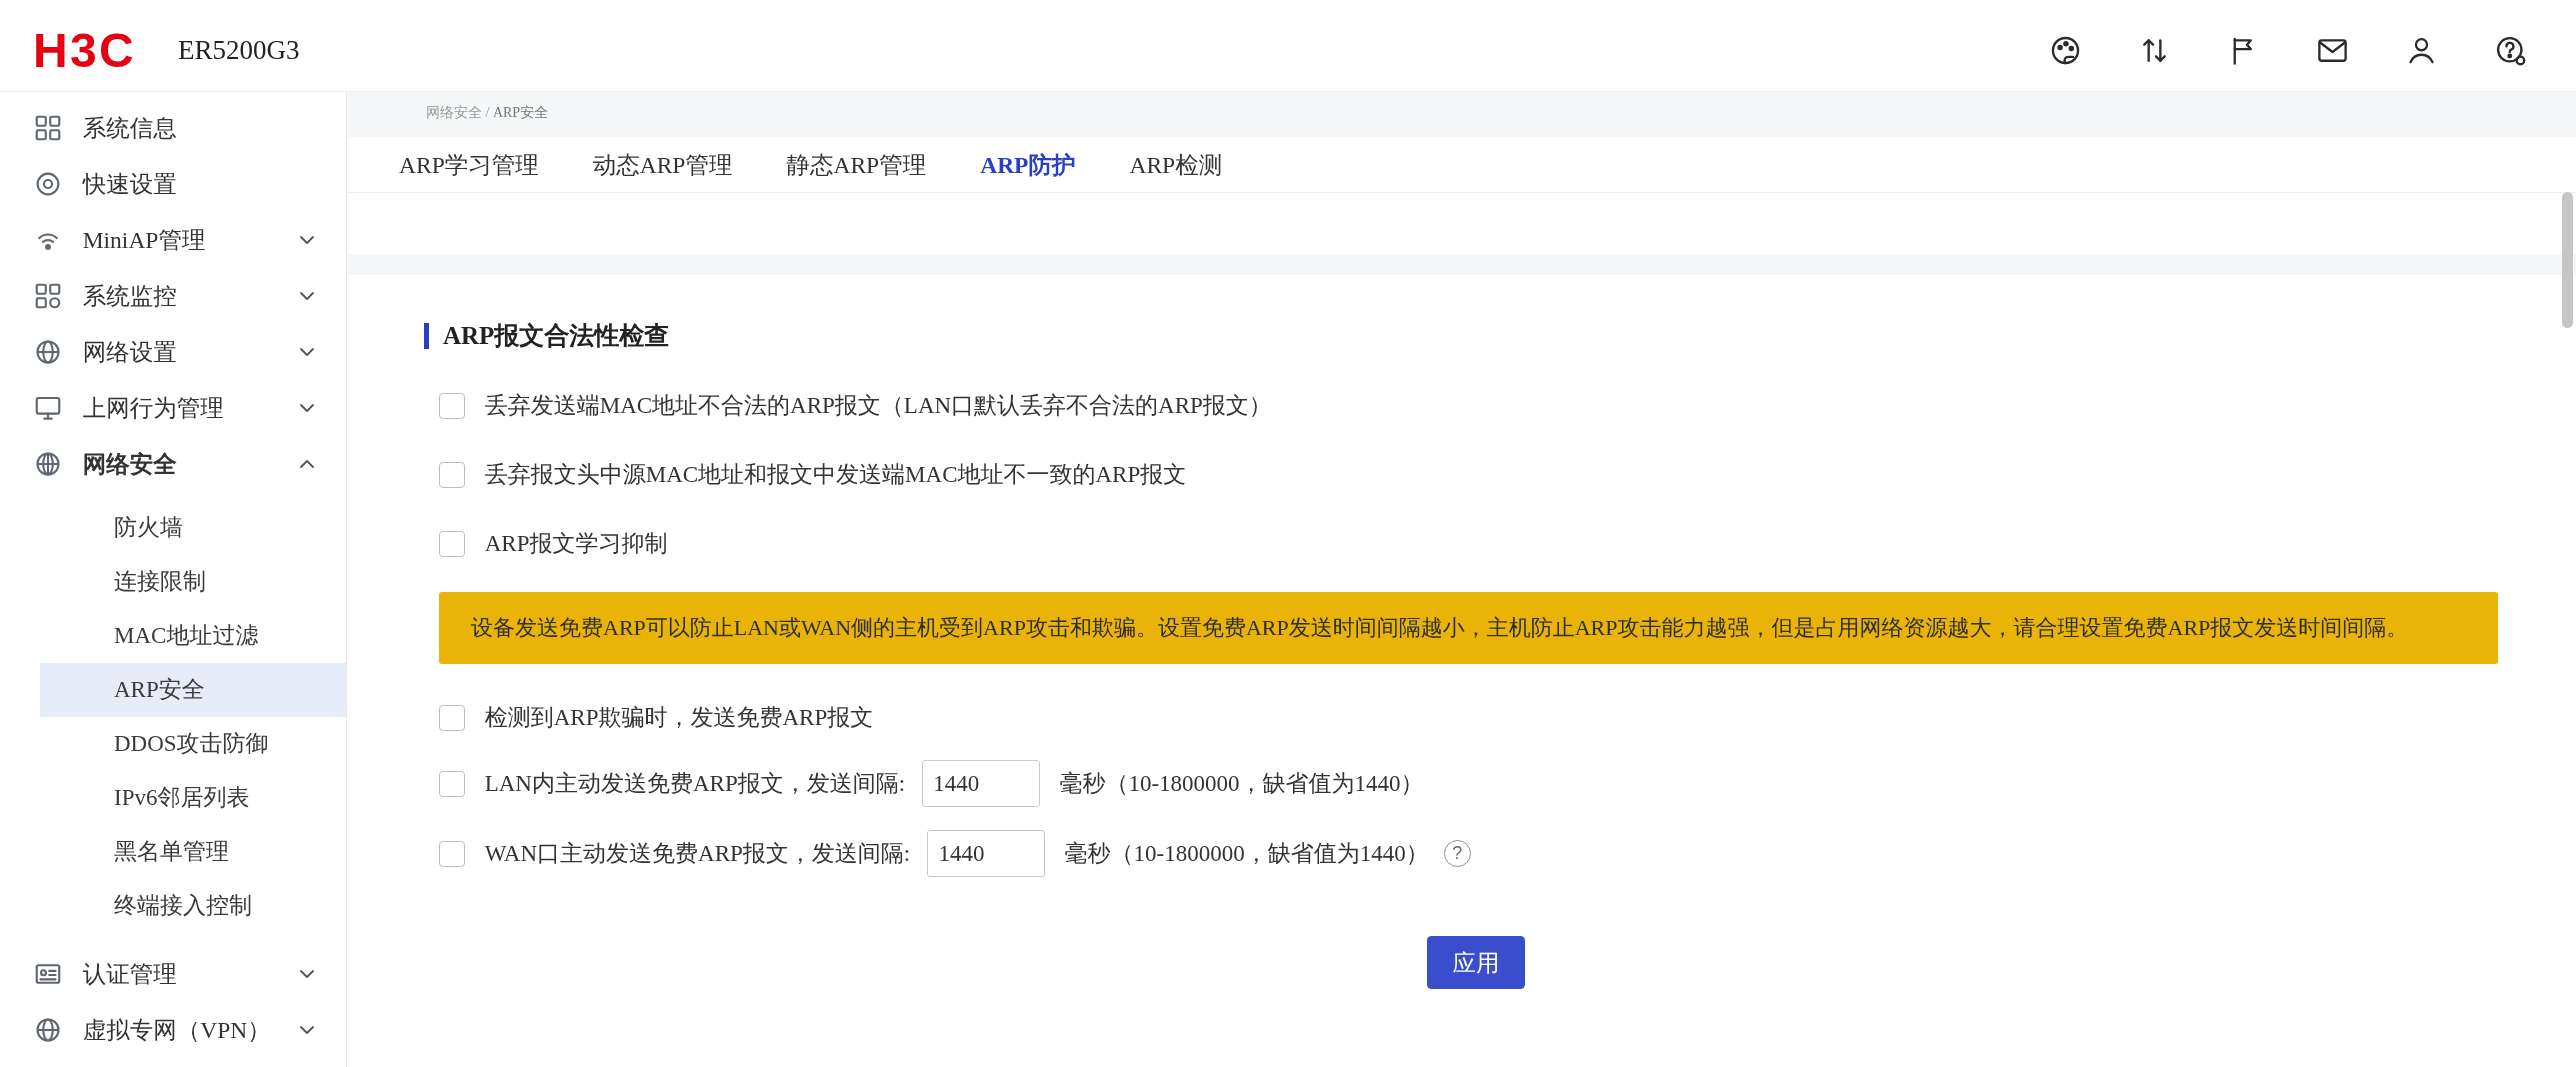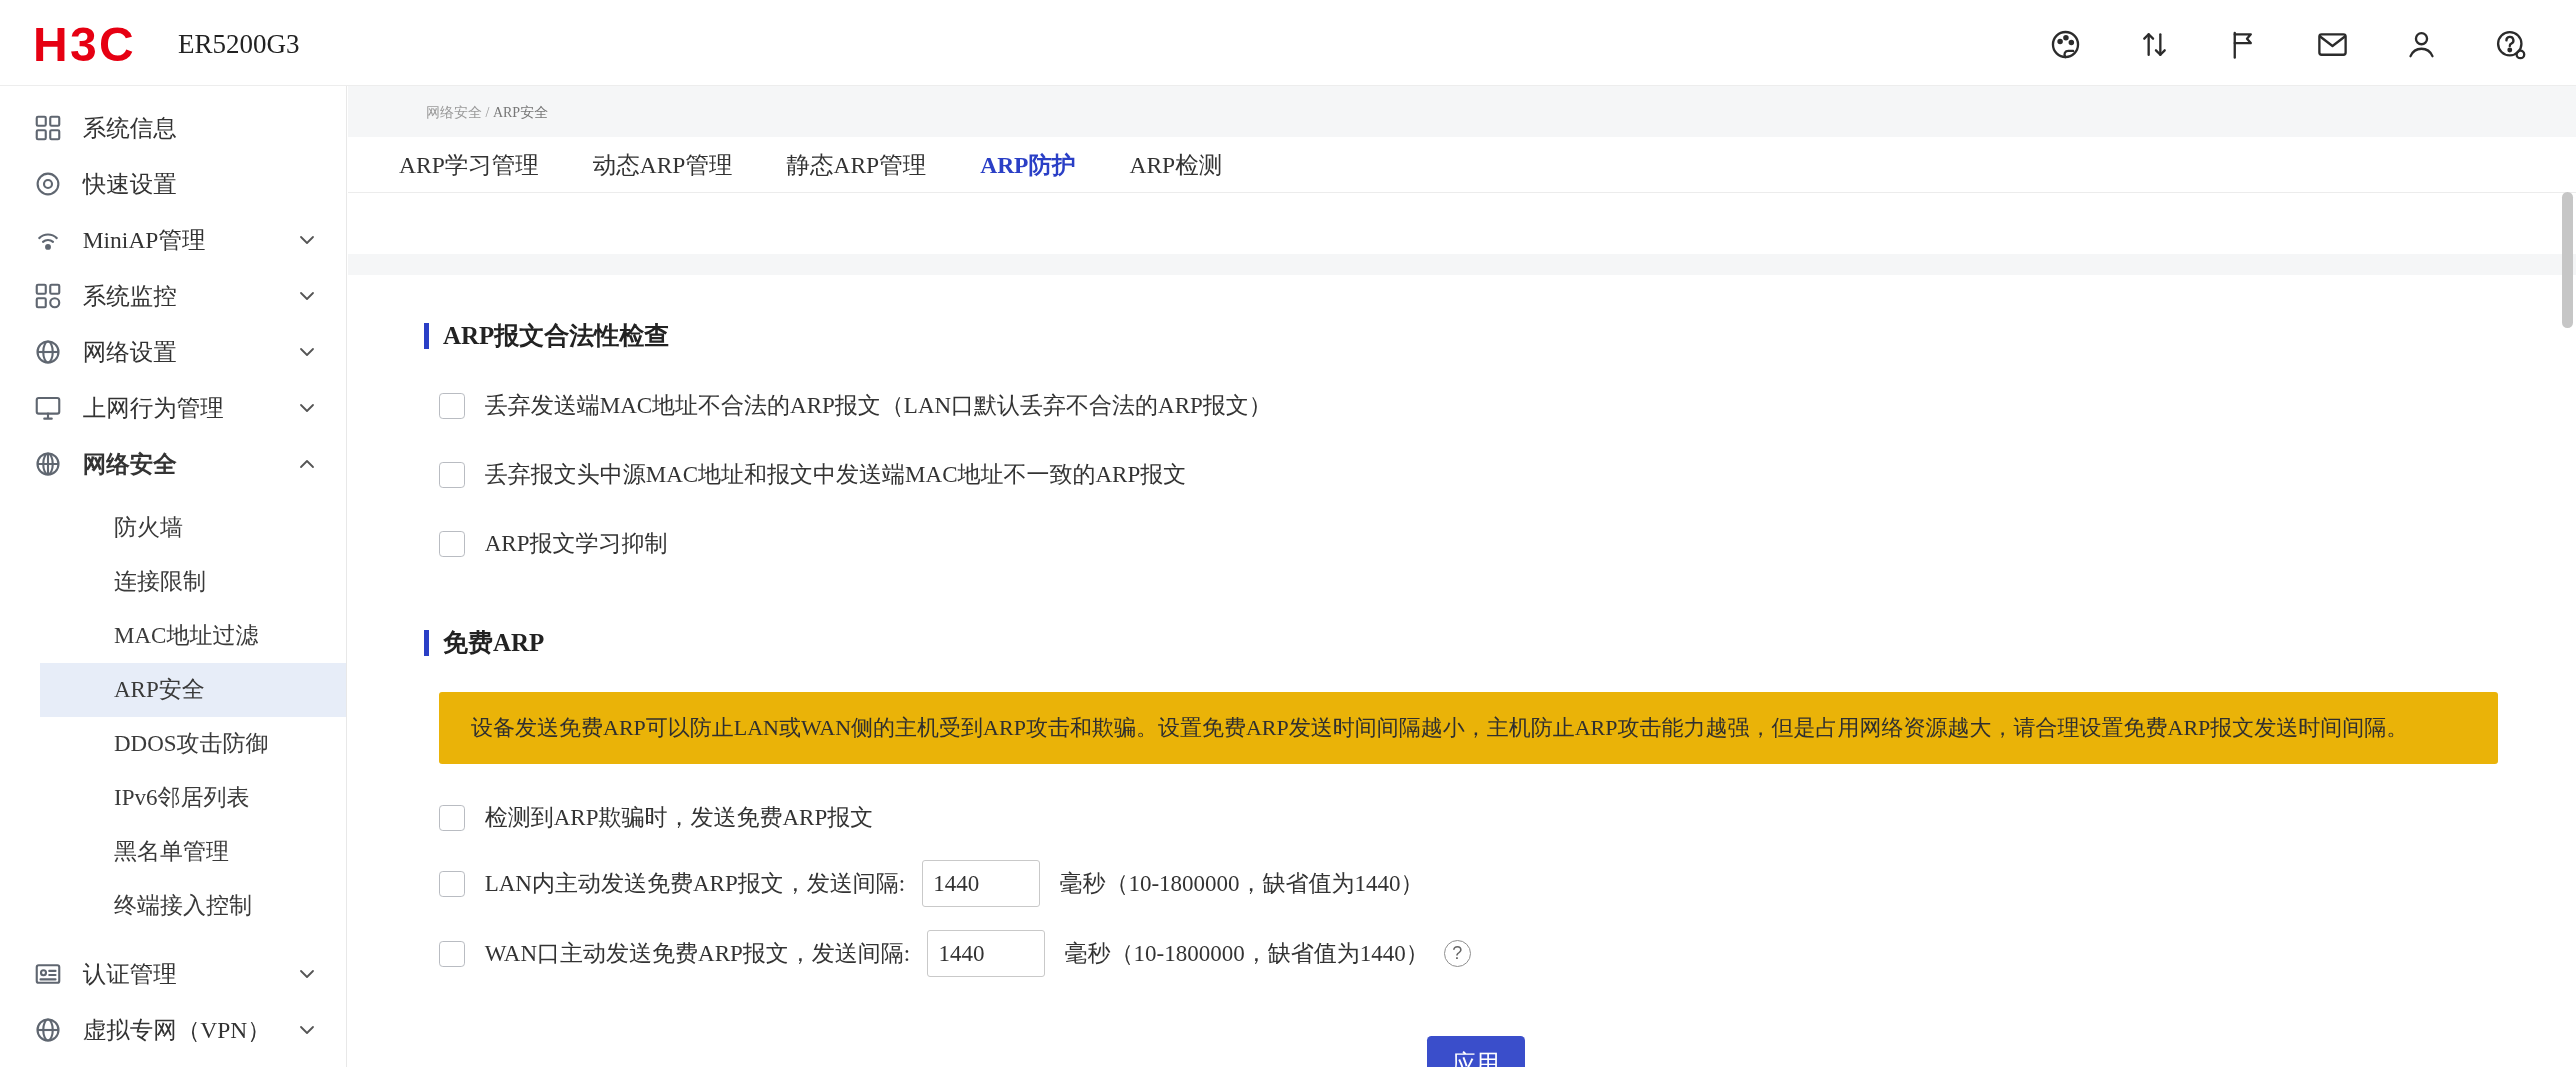--- a/index.html
+++ b/index.html
@@ -1,21 +1,21 @@
 <!DOCTYPE html>
 <html style="font-size:12px"><head>
 <meta charset="utf-8">
 <style>
   * { margin:0; padding:0; box-sizing:border-box; }
   html,body { width:2576px; height:1067px; overflow:hidden; background:#fff; }
   body { font-family:"Liberation Serif", serif; color:#333; }
   .page { position:relative; width:2576px; height:1067px; background:#fff; }
 
   
-  .header { position:absolute; top:4px; left:0; right:0; height:82px; background:#fff;
+  .header { position:absolute; top:10px; left:0; right:0; height:82px; background:#fff;
             border-bottom:1.5px solid #ededed; display:flex; align-items:center;
             padding:0 48px 0 33px; z-index:5; }
   .logo { font-family:"Liberation Sans", sans-serif; font-weight:900; color:#e60012;
           font-size:48px; letter-spacing:2.3px; line-height:1; }
   .model { font-size:27px; color:#222; margin-left:42px; }
   .header-icons { margin-left:auto; display:flex; align-items:center; gap:54px; color:#2b2b2b; }
   .hicon { width:35px; height:35px; display:block; cursor:pointer; }
 
   
   .sidebar { position:absolute; top:83px; left:0; width:347px; bottom:0; background:#fff;
@@ -283,24 +283,20 @@
       </div>
       <div class="opt-row">
         <span class="checkbox" role="checkbox" aria-checked="false"></span>
         <span>丢弃报文头中源MAC地址和报文中发送端MAC地址不一致的ARP报文</span>
       </div>
       <div class="opt-row">
         <span class="checkbox" role="checkbox" aria-checked="false"></span>
         <span>ARP报文学习抑制</span>
       </div>
 
-      <div class="section-title sec2">
-        <span class="bar"></span>
-        <span>免费ARP</span>
-      </div>
 
       <div class="notice">
         <span>设备发送免费ARP可以防止LAN或WAN侧的主机受到ARP攻击和欺骗。设置免费ARP发送时间间隔越小，主机防止ARP攻击能力越强，但是占用网络资源越大，请合理设置免费ARP报文发送时间间隔。</span>
       </div>
 
       <div class="opt-row">
         <span class="checkbox" role="checkbox" aria-checked="false"></span>
         <span>检测到ARP欺骗时，发送免费ARP报文</span>
       </div>
 

